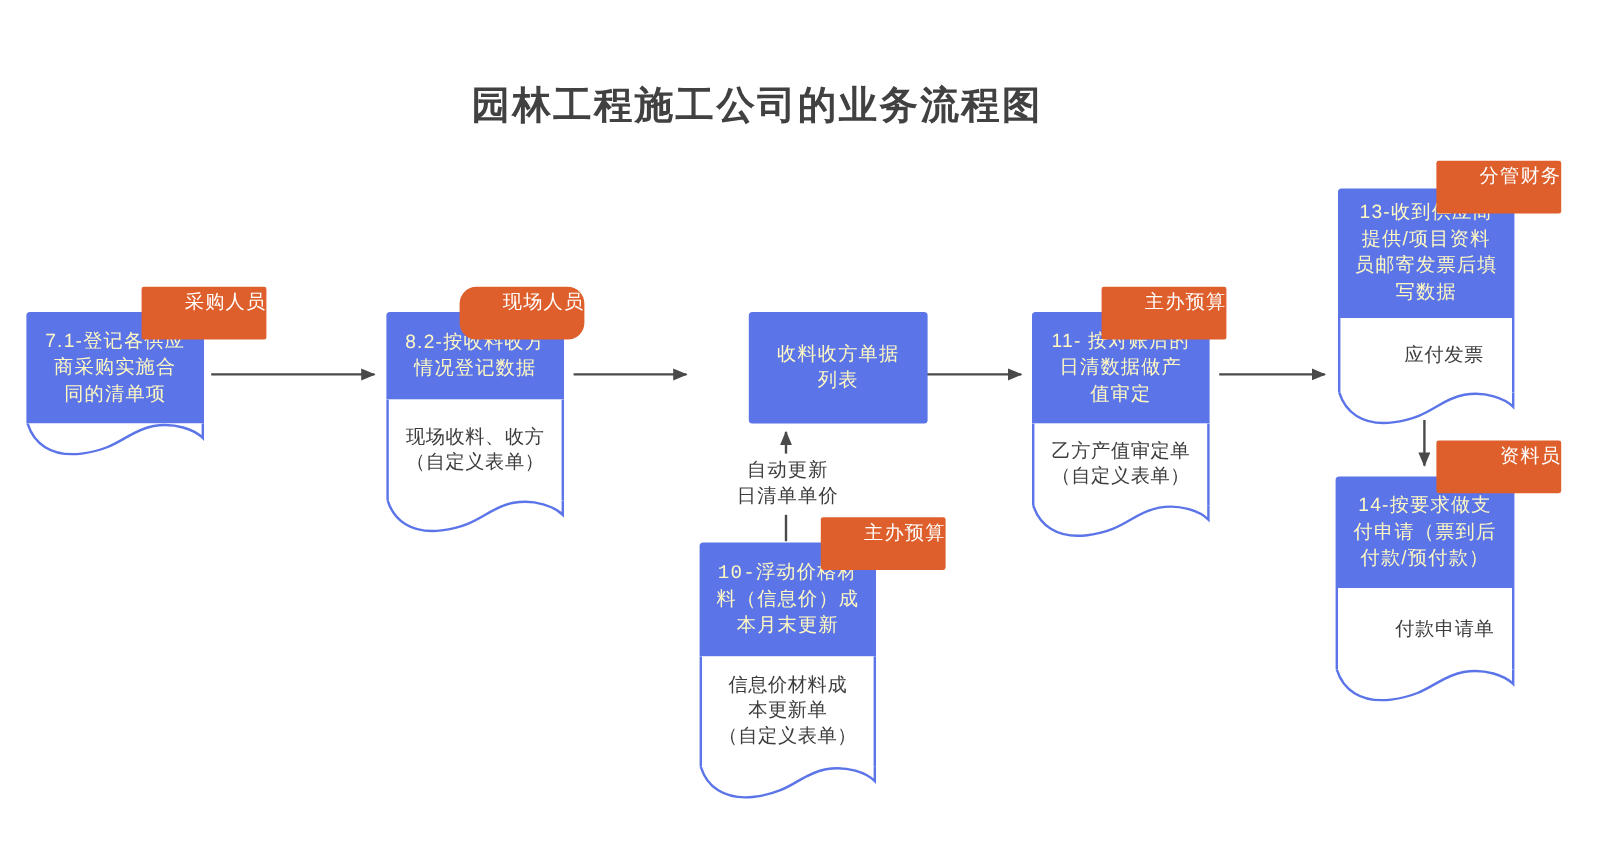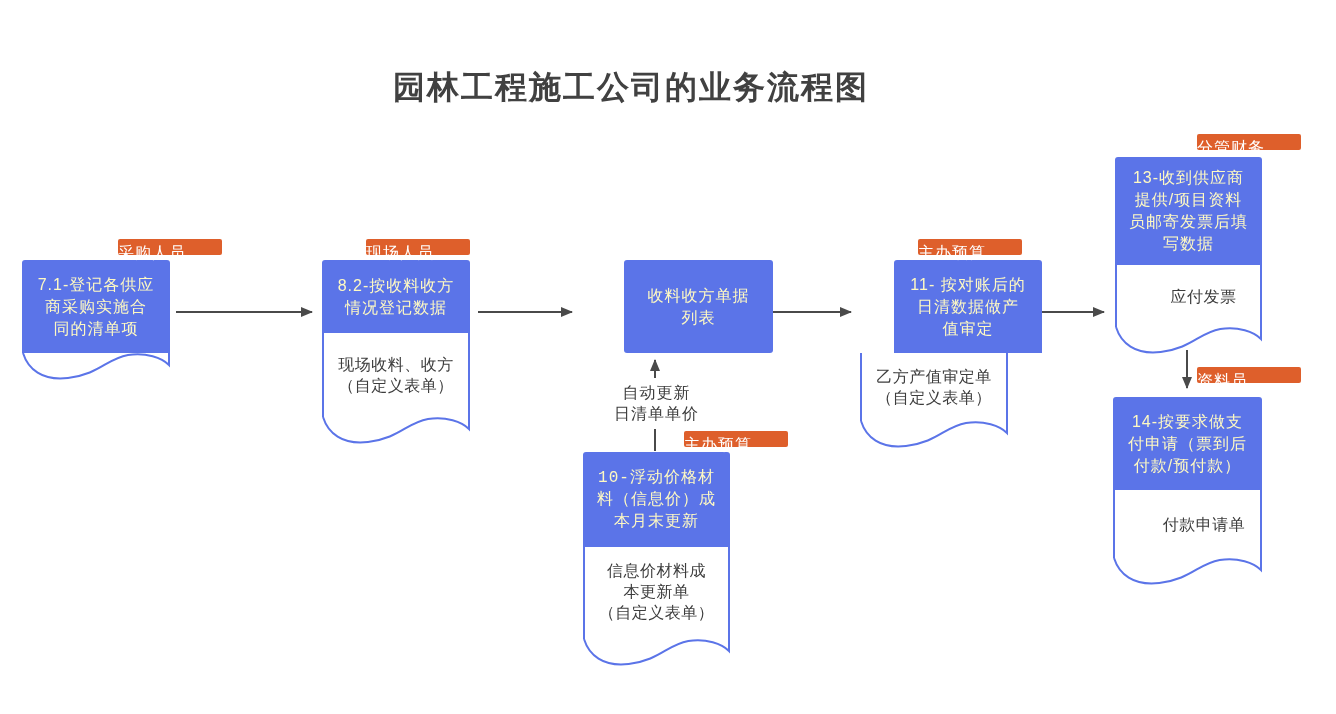--- a/index.html
+++ b/index.html
@@ -18,22 +18,22 @@
   .hdr{width:100%;box-sizing:border-box;background:var(--node-blue);border-radius:3px 3px 0 0;
     color:#fef9c3;display:flex;align-items:center;justify-content:center;text-align:center;
     white-space:pre-line;font-size:16px;line-height:22px;letter-spacing:1px;font-weight:500;}
   .hdr.solo{border-radius:3px;}
   .doc{width:100%;box-sizing:border-box;background:#fff;
     border-left:2px solid var(--node-blue);border-right:2px solid var(--node-blue);
     display:flex;align-items:center;justify-content:center;text-align:center;
     white-space:pre-line;color:var(--text-dark);font-size:16px;line-height:21px;letter-spacing:0.5px;}
   .wave{display:block;width:100%;height:30px;overflow:visible;}
   .wave path{fill:#fff;stroke:var(--node-blue);stroke-width:2;}
-  .tag{position:absolute;z-index:3;width:104px;height:16px;line-height:28px;box-sizing:border-box;
-    background:var(--tag-orange);color:#fff;text-align:left;font-size:16px;letter-spacing:1px;border-radius:2px;}
+  .tag{position:absolute;z-index:3;width:104px;height:44px;line-height:28px;box-sizing:border-box;
+    background:var(--tag-orange);color:#fff;text-align:right;font-size:16px;letter-spacing:1px;border-radius:2px;}
   .edge-label{position:absolute;z-index:2;width:147px;text-align:center;white-space:pre-line;
     color:var(--text-dark);font-size:16px;line-height:21px;letter-spacing:1px;}
 </style>
 </head>
 <body>
 
 <div class="canvas">
 
   <div class="title">园林工程施工公司的业务流程图</div>
 
@@ -85,21 +85,21 @@
 本月末更新</div>
     <div class="doc" style="height:92px;">信息价材料成
 本更新单
 （自定义表单）</div>
     <svg class="wave" viewBox="0 0 148 30" preserveAspectRatio="none">
       <path d="M1,0 C6,16 20,28 46,25 C78,21 84,6 106,2 C124,-1 140,5 147,12 L147,0"></path>
     </svg>
   </div>
 
   <div class="node" style="left:860px;top:260px;width:148px;">
-    <div class="hdr" style="height:93px;margin-left:34px;">11- 按对账后的
+    <div class="hdr" style="height:93px;">11- 按对账后的
 日清数据做产
 值审定</div>
     <div class="doc" style="height:68px;">乙方产值审定单
 （自定义表单）</div>
     <svg class="wave" viewBox="0 0 148 30" preserveAspectRatio="none">
       <path d="M1,0 C6,16 20,28 46,25 C78,21 84,6 106,2 C124,-1 140,5 147,12 L147,0"></path>
     </svg>
   </div>
 
   <div class="node" style="left:1115px;top:157px;width:147px;">
@@ -117,19 +117,19 @@
     <div class="hdr" style="height:93px;">14-按要求做支
 付申请（票到后
 付款/预付款）</div>
     <div class="doc" style="height:68px;padding-left:33px;">付款申请单</div>
     <svg class="wave" viewBox="0 0 148 30" preserveAspectRatio="none">
       <path d="M1,0 C6,16 20,28 46,25 C78,21 84,6 106,2 C124,-1 140,5 147,12 L147,0"></path>
     </svg>
   </div>
 
   <div class="tag" style="left:118px;top:239px;">采购人员</div>
-  <div class="tag" style="left:366px;top:239px;">现场人员</div>
+  <div class="tag" style="left:383px;top:239px;border-radius:14px;">现场人员</div>
   <div class="tag" style="left:684px;top:431px;">主办预算</div>
   <div class="tag" style="left:918px;top:239px;">主办预算</div>
   <div class="tag" style="left:1197px;top:134px;">分管财务</div>
   <div class="tag" style="left:1197px;top:367px;">资料员</div>
 
 </div>
 
 </body></html>

